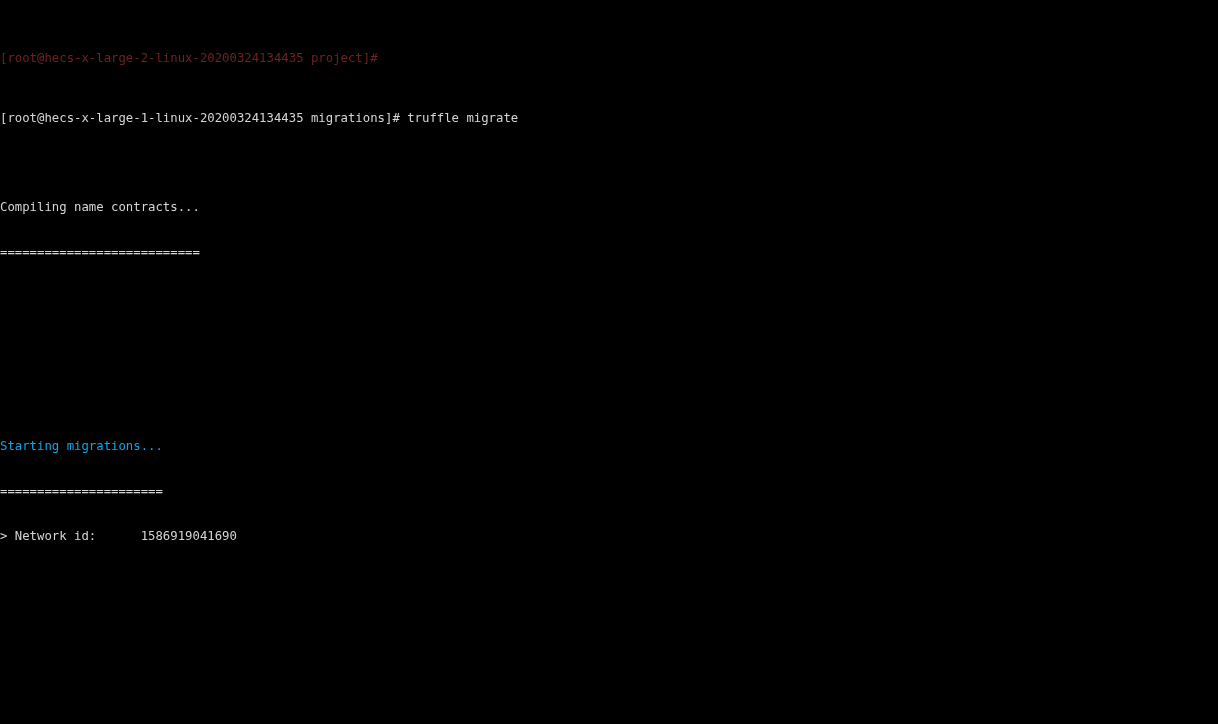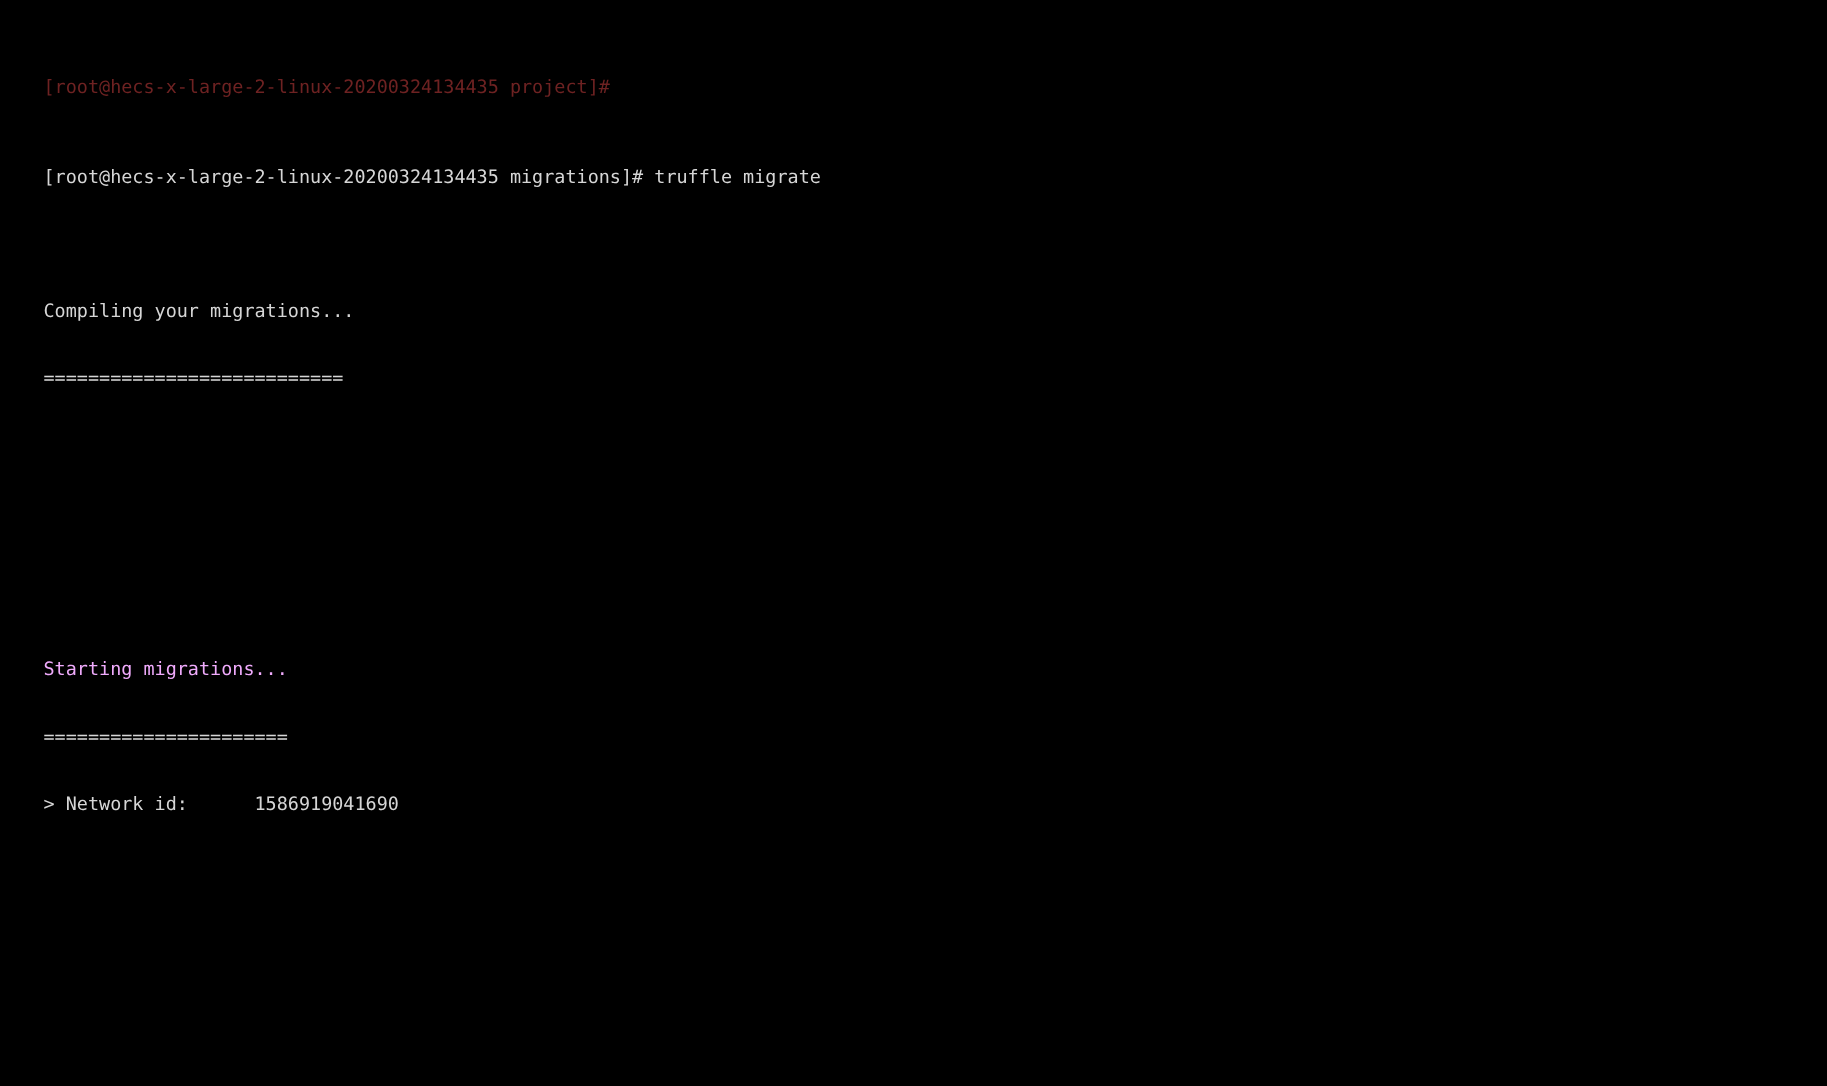--- a/index.html
+++ b/index.html
@@ -34,37 +34,36 @@
     
     top: -9px;
     width: 1218px;
     white-space: pre;
   }
   .row {
     display: block;
     height: 14.95px;
     white-space: pre;
     overflow: hidden;
-    padding-left: 29px;
   }
-  .fg-cyan    { color: #f0abfc; }
+  .fg-cyan    { color: #0ea5e9; }
   .fg-dimred  { color: #6e2222; }
 </style>
 </head>
 <body>
 
 <div id="terminal">
   <div id="screen">
 
     
     <span class="row fg-dimred">[root@hecs-x-large-2-linux-20200324134435 project]#</span>
 
-    <span class="row">[root@hecs-x-large-2-linux-20200324134435 migrations]# truffle migrate</span>
+    <span class="row">[root@hecs-x-large-1-linux-20200324134435 migrations]# truffle migrate</span>
     <span class="row"></span>
-    <span class="row">Compiling your migrations...</span>
+    <span class="row">Compiling name contracts...</span>
     <span class="row">===========================</span>
     <span class="row"></span>
     <span class="row"></span>
     <span class="row"></span>
 
     <span class="row fg-cyan">Starting migrations...</span>
     <span class="row">======================</span>
     <span class="row">&gt; Network id:      1586919041690</span>
     <span class="row"></span>
     

